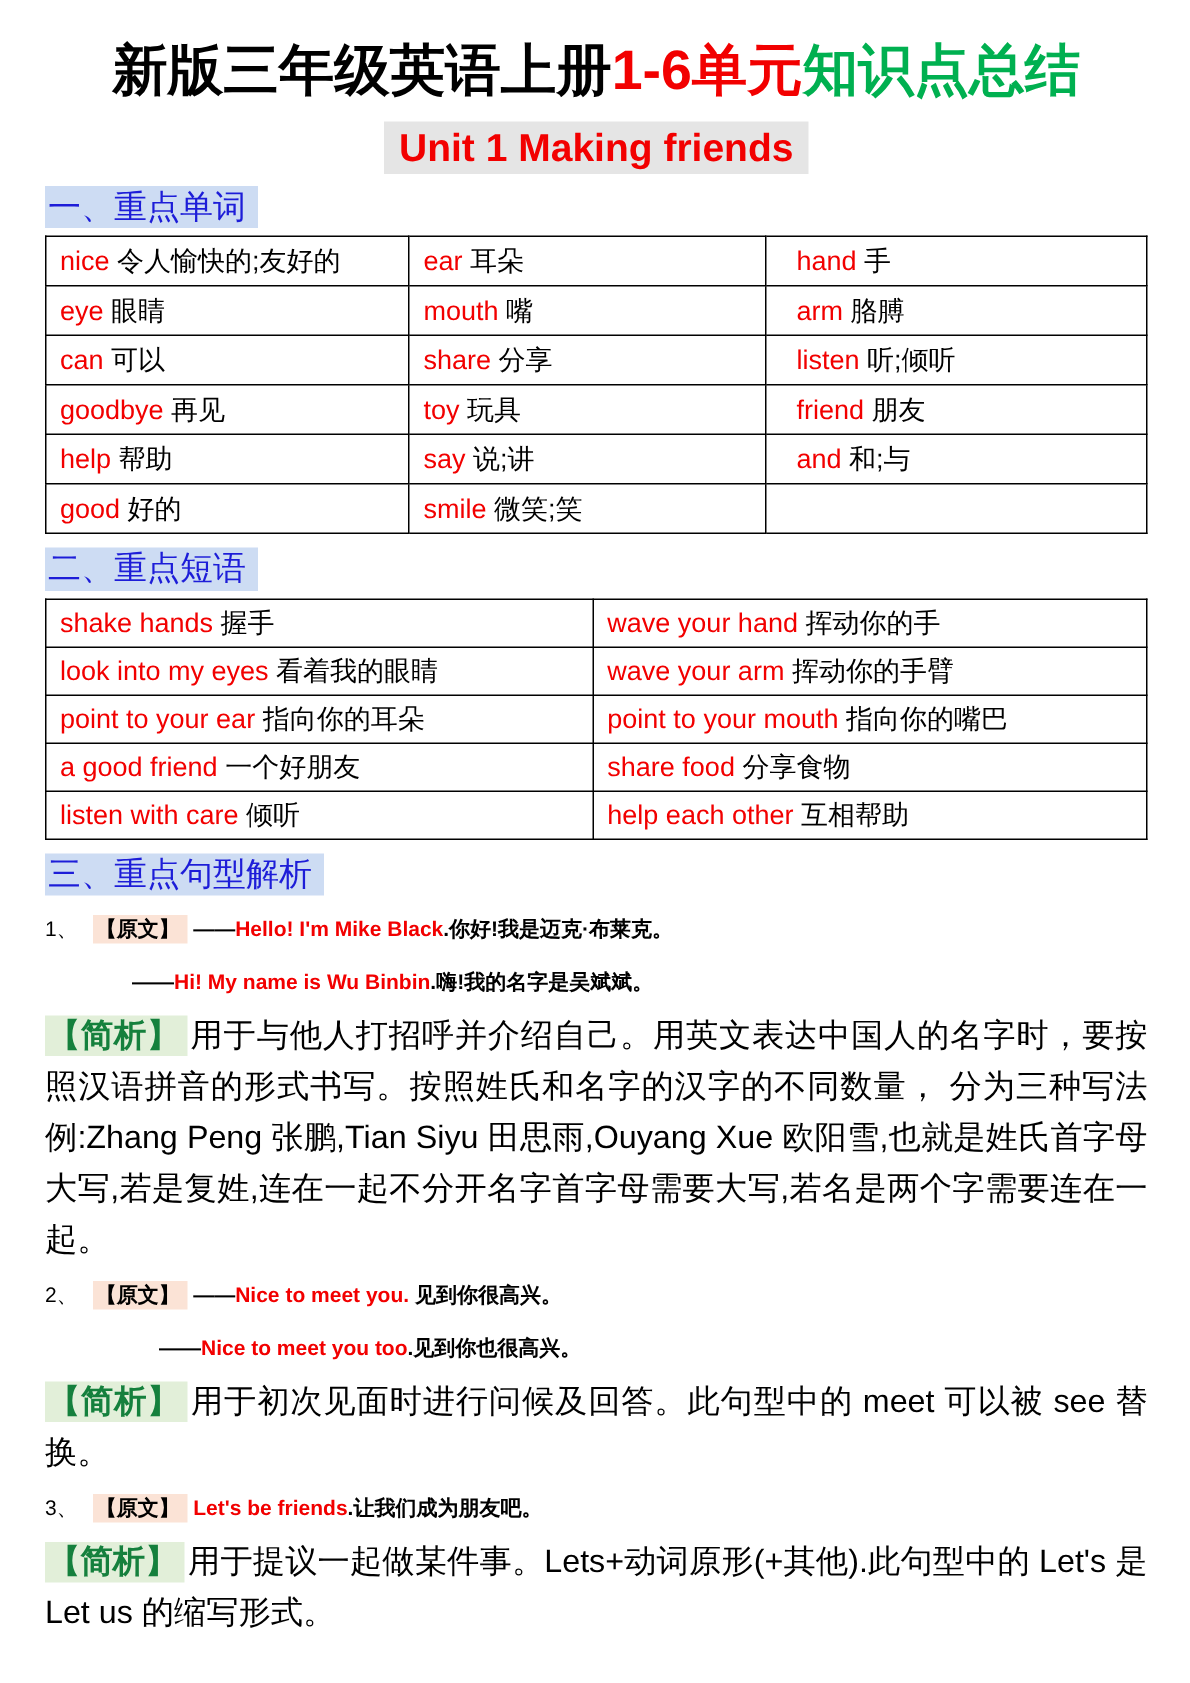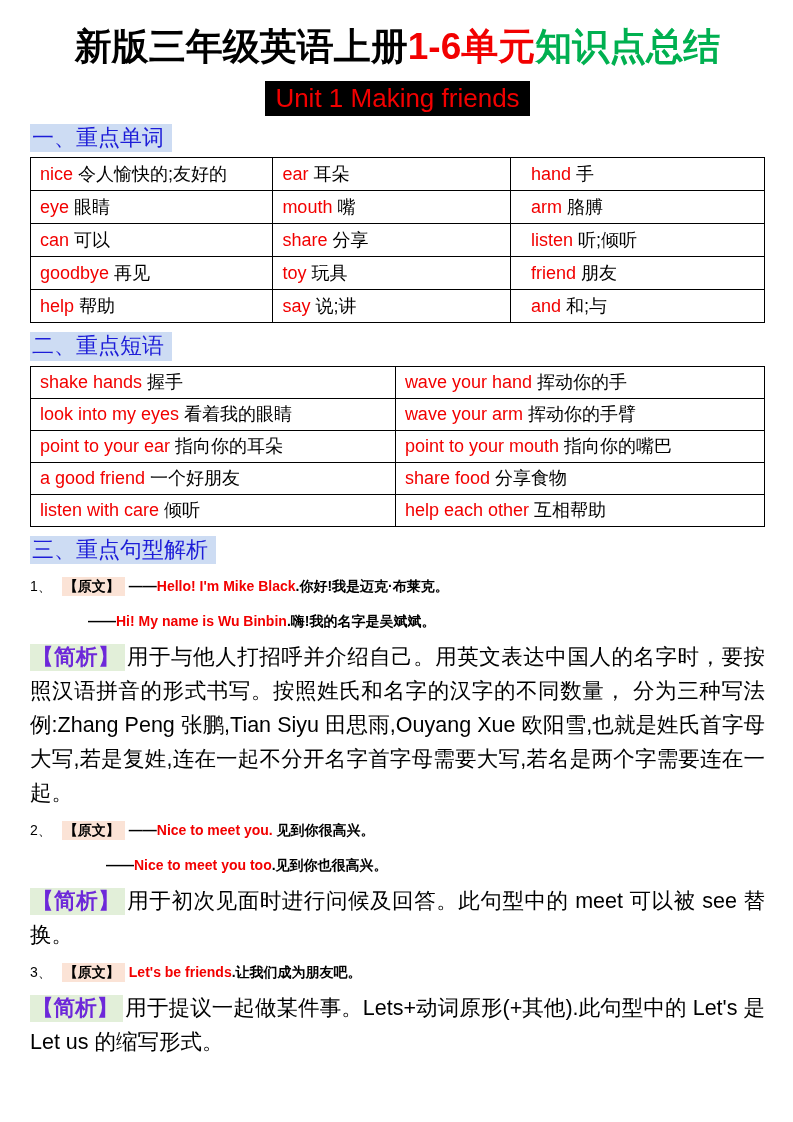--- a/index.html
+++ b/index.html
@@ -15,22 +15,22 @@
     text-align:center;font-size:37px;font-weight:bold;
     margin:0 0 12px 0;line-height:1.15;letter-spacing:0;
     white-space:nowrap;
   }
   .t-black{color:#000000;}
   .t-red{color:#f20000;}
   .t-green{color:#00b050;}
 
   .subtitle-wrap{text-align:center;margin:0 0 8px 0;}
   .subtitle{
-    display:inline-block;background:#000000;color:#f20000;
-    font-weight:normal;font-size:26px;padding:3px 10px 4px 10px;line-height:1.1;
+    display:inline-block;background:#e5e5e5;color:#f20000;
+    font-weight:bold;font-size:26px;padding:3px 10px 4px 10px;line-height:1.1;
   }
 
   
   .sec{margin:2px 0 5px 0;}
   .sec span{
     display:inline-block;background:#cddcf3;color:#1d1dd8;
     font-weight:normal;font-size:22px;padding:1px 8px 2px 2px;line-height:1.15;
   }
 
   
@@ -49,21 +49,21 @@
   #phrases-table td:nth-child(2){width:50.3%;margin-left:30px;}
   #phrases-table td{height:25px;}
 
   
   .sentence-item{margin:0 0 2px 0;}
   .s-line{font-size:14px;font-weight:bold;color:#000;line-height:35px;white-space:nowrap;}
   .s-line.ind1{padding-left:58px;}
   .s-line.ind2{padding-left:76px;}
   .sp-num{font-weight:400;margin-right:10px;}
   .sp-tagO{background:#fbe3d6;color:#000;padding:1px 5px 2px 2px;margin-right:4px;}
-  .sp-tagG{background:#e2efd9;color:#6d28d9;padding:1px 5px 2px 2px;font-weight:bold;margin-right:2px;}
+  .sp-tagG{background:#e2efd9;color:#15803d;padding:1px 5px 2px 2px;font-weight:bold;margin-right:2px;}
   .sp-red{color:#f20000;}
   .sp-plain{color:#000;}
   .analysis{
     font-size:21.5px;font-weight:400;color:#000;
     text-align:justify;line-height:34px;margin:1px 0 3px 0;
   }
   .sp-body{color:#000;}
 </style>
 </head>
 <body>
@@ -99,20 +99,25 @@
         </tr>
         <tr>
           <td><span class="en">goodbye </span><span class="zh">再见</span></td>
           <td><span class="en">toy </span><span class="zh">玩具</span></td>
           <td><span class="en">friend </span><span class="zh">朋友</span></td>
         </tr>
         <tr>
           <td><span class="en">help </span><span class="zh">帮助</span></td>
           <td><span class="en">say </span><span class="zh">说;讲</span></td>
           <td><span class="en">and </span><span class="zh">和;与</span></td>
+        </tr>
+        <tr>
+          <td><span class="en">good </span><span class="zh">好的</span></td>
+          <td><span class="en">smile </span><span class="zh">微笑;笑</span></td>
+          <td></td>
         </tr>
       </tbody>
   </table>
 
   <div class="sec">
     <span>二、重点短语</span>
   </div>
 
   <table id="phrases-table">
     <tbody id="phrases-body">

